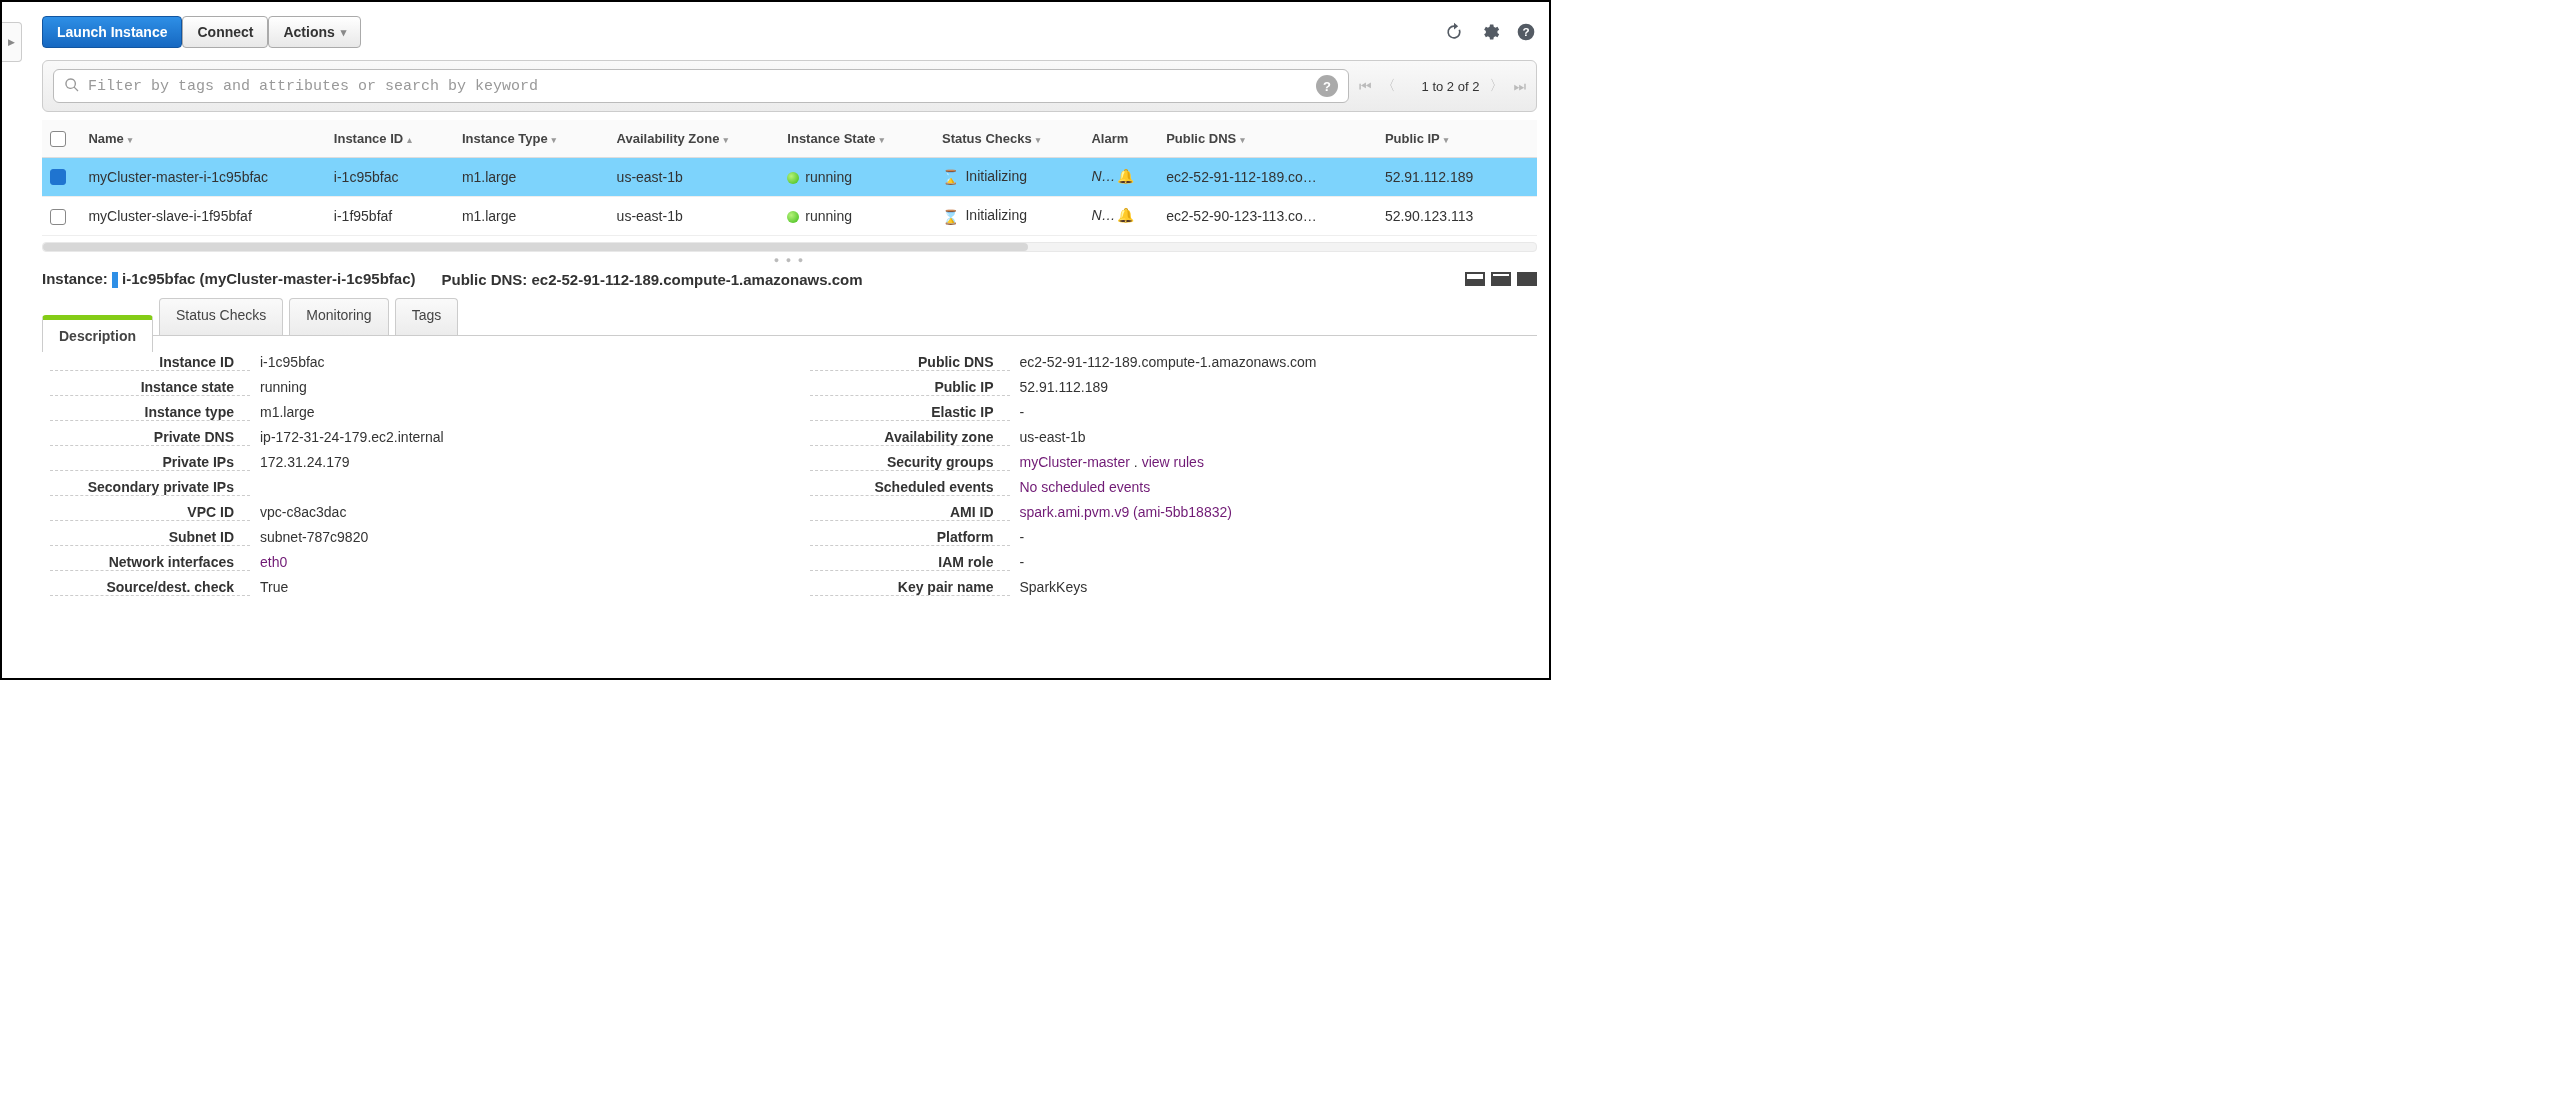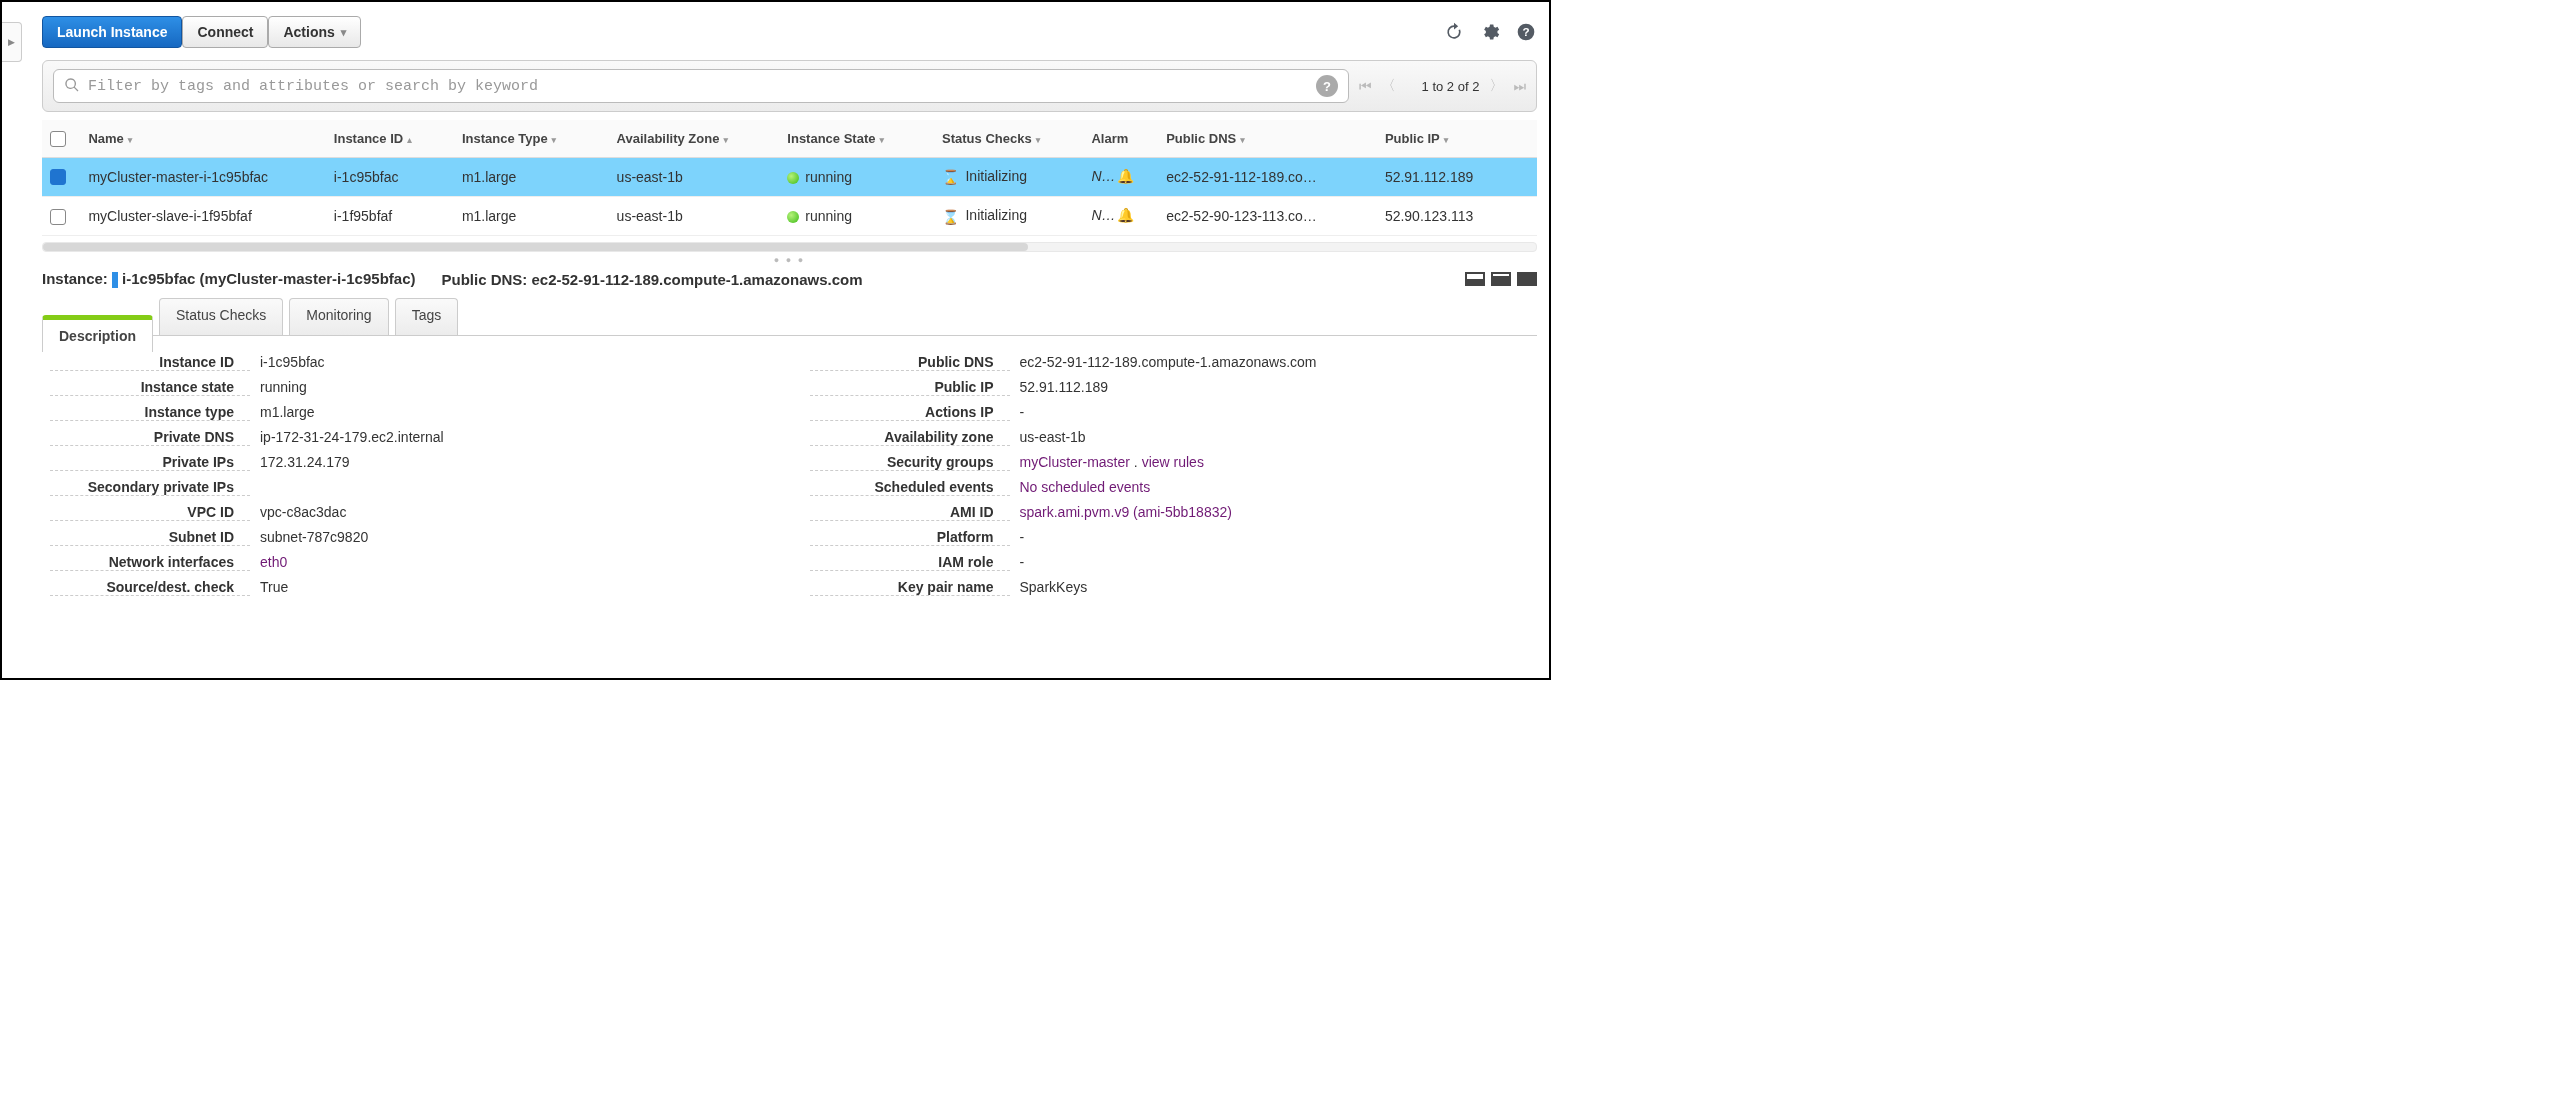--- a/index.html
+++ b/index.html
@@ -235,21 +235,21 @@
       <div class="desc-col">
         <div class="kv">
             <span class="k">Public DNS</span>
             <span class="v">ec2-52-91-112-189.compute-1.amazonaws.com</span>
           </div>
         <div class="kv">
             <span class="k">Public IP</span>
             <span class="v">52.91.112.189</span>
           </div>
         <div class="kv">
-            <span class="k">Actions IP</span>
+            <span class="k">Elastic IP</span>
             <span class="v">-</span>
           </div>
         <div class="kv">
             <span class="k">Availability zone</span>
             <span class="v">us-east-1b</span>
           </div>
         <div class="kv">
             <span class="k">Security groups</span>
             <span class="v"><a href="#" class="link">myCluster-master</a> . <a href="#" class="link">view rules</a></span>
           </div>

